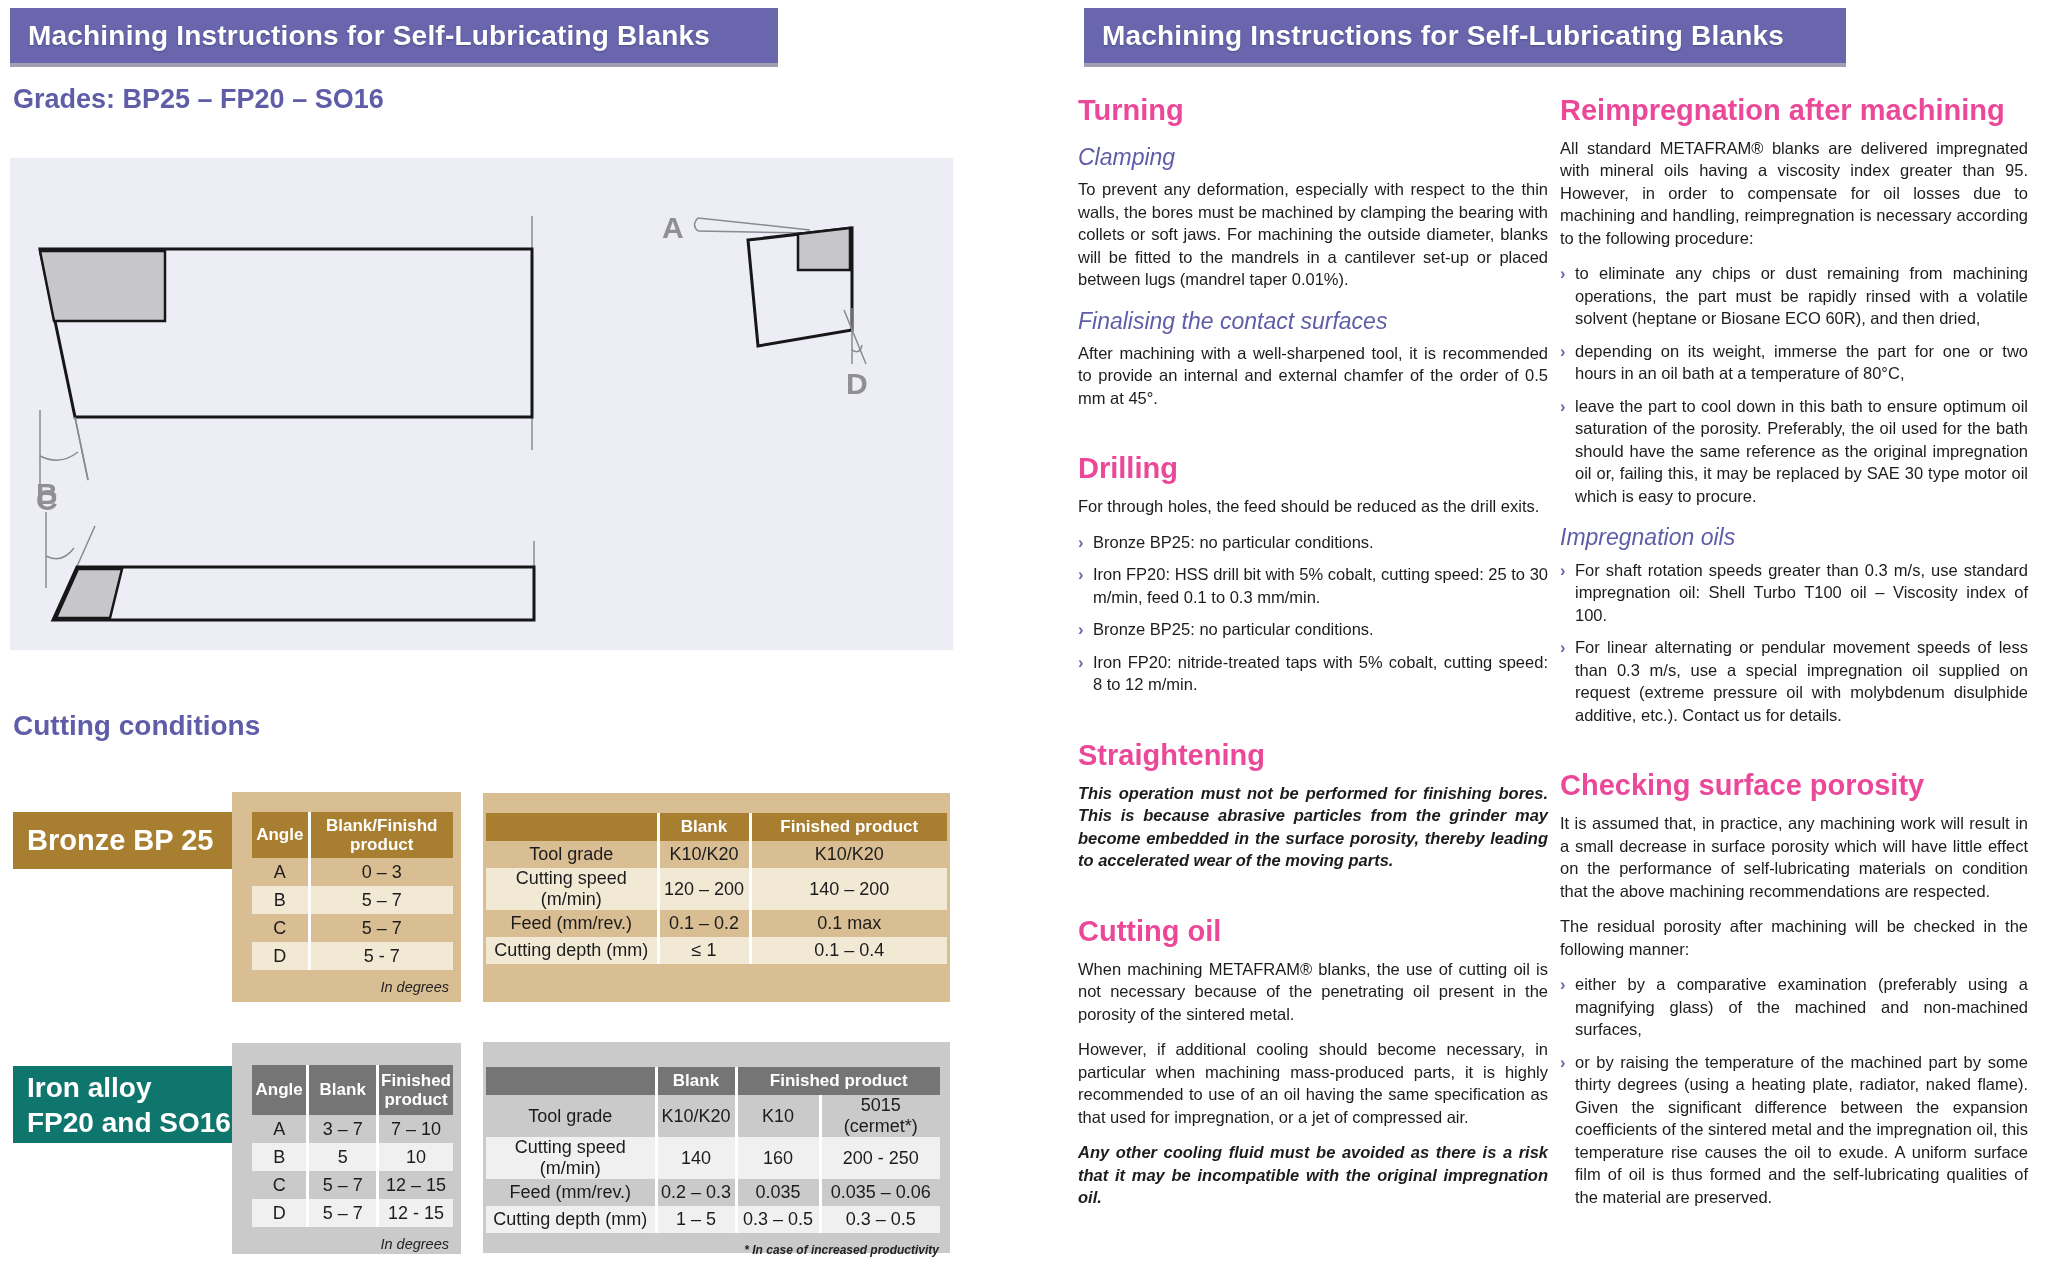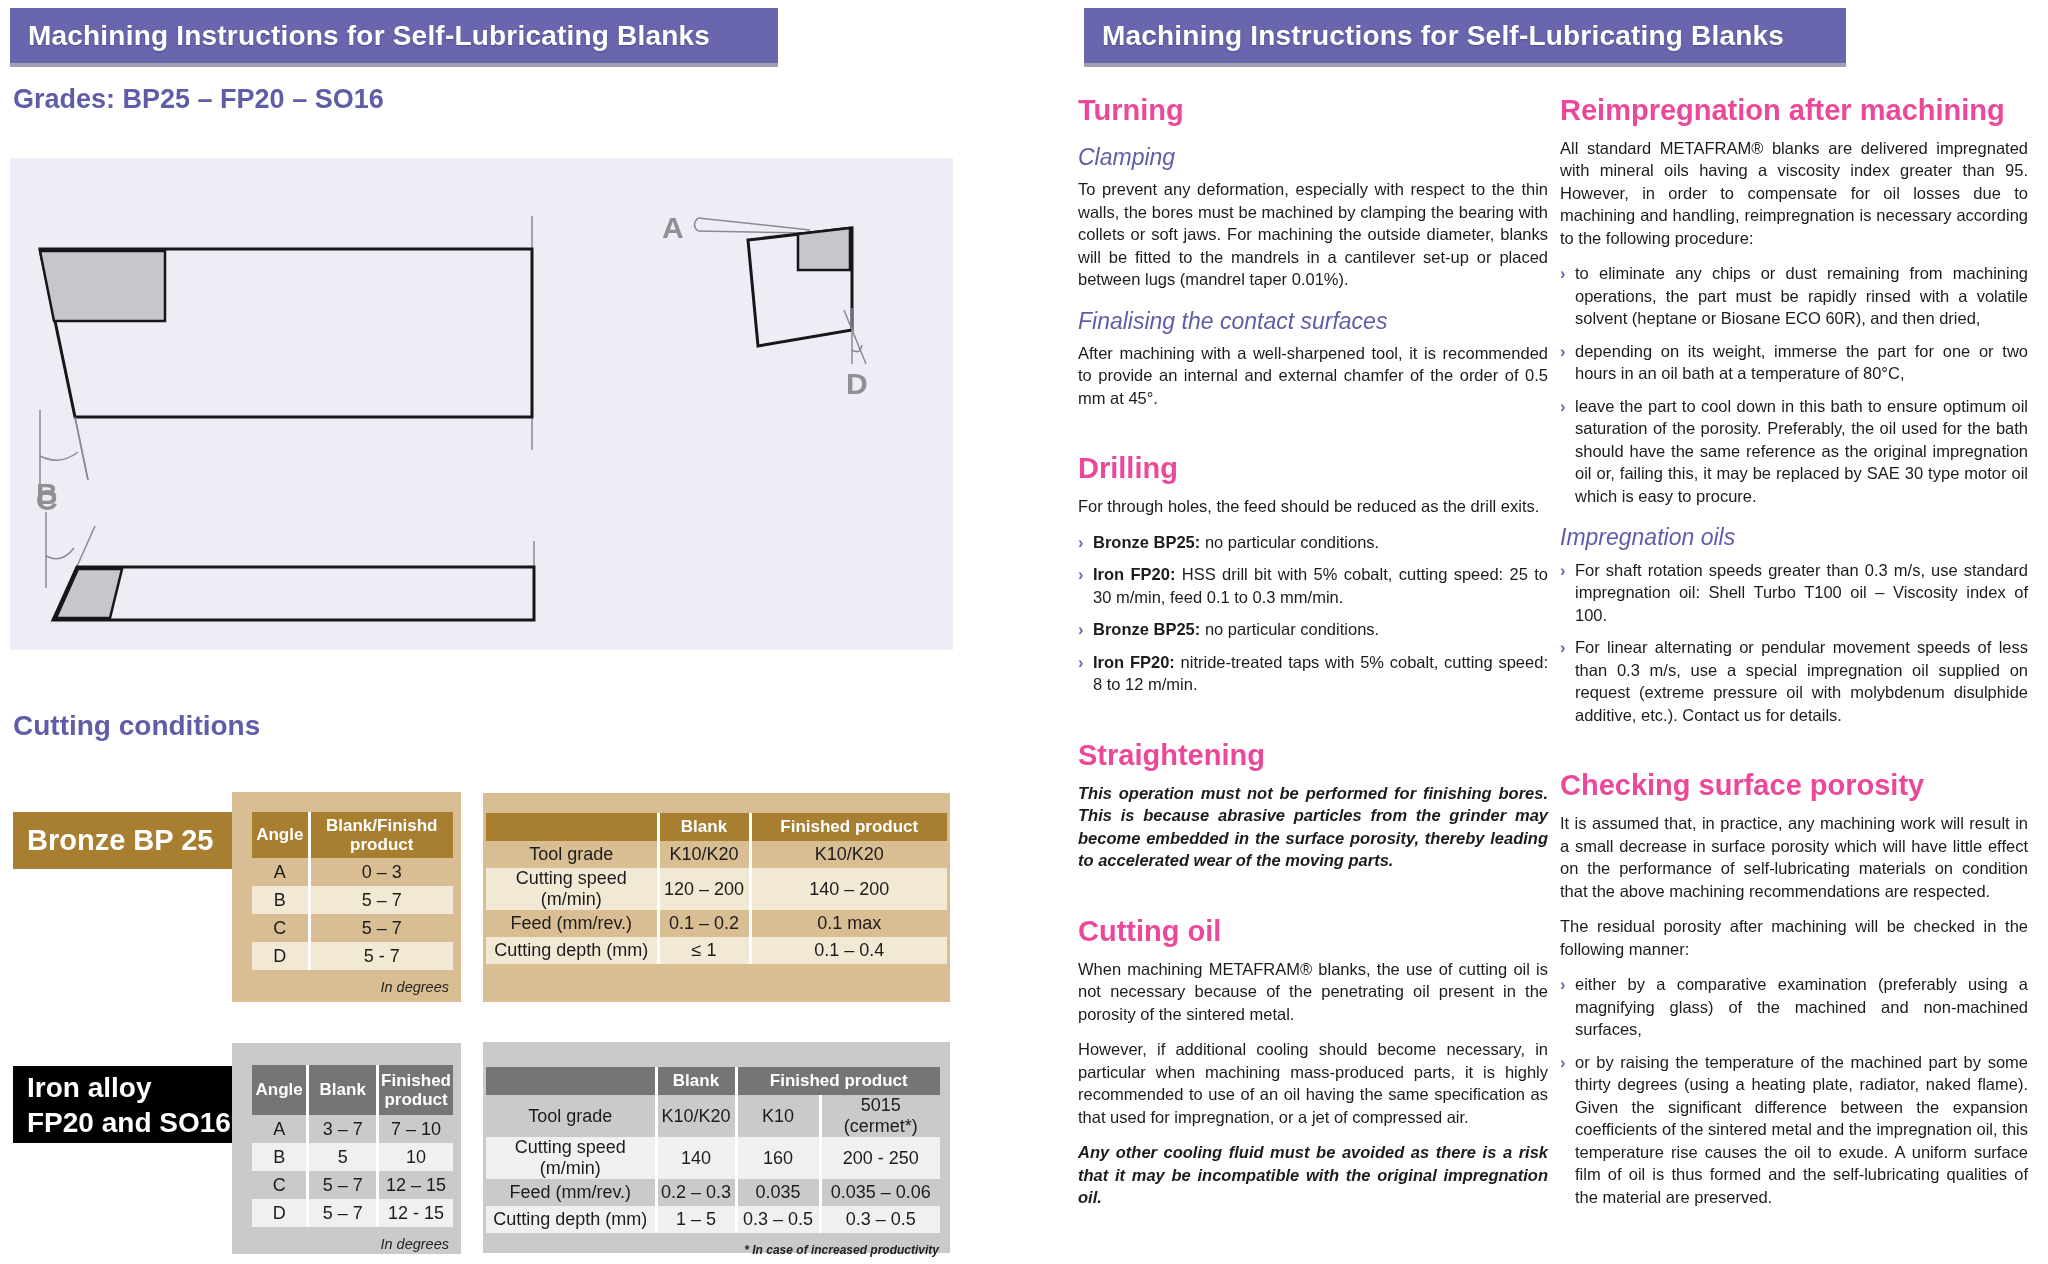--- a/index.html
+++ b/index.html
@@ -22,21 +22,21 @@
   
   #diagram-panel{position:absolute;left:10px;top:158px;width:943px;height:492px;background:#EDEDF6;}
   #diagram-panel svg{position:absolute;left:0;top:0;}
   #diagram-caption{position:absolute;left:697px;top:302px;width:246px;
                    font-size:16px;line-height:21px;text-align:justify;color:#1b1b1f;}
 
   
   .grade-label{position:absolute;color:#fff;font-weight:bold;}
   #bronze-label{left:13px;top:812px;width:219px;height:57px;background:#A87E30;
                 font-size:29px;line-height:57px;padding-left:14px;}
-  #iron-label{left:13px;top:1066px;width:220px;height:77px;background:#000000;
+  #iron-label{left:13px;top:1066px;width:220px;height:77px;background:#0f766e;
               font-size:28px;line-height:35px;padding:4px 0 0 14px;}
 
   
   .panel{position:absolute;}
   .tan{background:#D9BE94;}
   .gray{background:#CACACA;}
   #bronze-angle-panel{left:232px;top:792px;width:229px;height:210px;padding:20px 8px 0 20px;}
   #bronze-cond-panel {left:483px;top:793px;width:467px;height:209px;padding:20px 3px 0 3px;}
   #iron-angle-panel  {left:232px;top:1043px;width:229px;height:211px;padding:22px 8px 0 20px;}
   #iron-cond-panel   {left:483px;top:1042px;width:467px;height:211px;padding:25px 3px 0 3px;}
@@ -61,21 +61,21 @@
   #col-1{left:1078px;width:470px;}
   #col-2{left:1560px;width:468px;}
   .col h2{color:#ec4899;font-size:29px;margin:44px 0 10px;line-height:1.1;}
   .col h2.first{margin-top:0;}
   .col h3{color:#5F5CA8;font-size:23px;font-style:italic;font-weight:normal;margin:18px 0 8px;line-height:1.1;}
   .col p{margin:0 0 13px;text-align:justify;}
   .warn{font-weight:bold;font-style:italic;}
   .bullet{display:flex;margin:0 0 10px;}
   .chev{flex:none;width:15px;color:#6966AE;font-weight:bold;}
   .btext{flex:1;text-align:justify;}
-  .lead{font-weight:bold;}
+  .lead{font-weight:normal;}
 </style>
 </head>
 <body>
 
 <div class="sheet">
 
   <div class="banner" id="banner-left">Machining Instructions for Self-Lubricating Blanks</div>
 
   <h2 class="h-purple" id="grades-heading">Grades: BP25 – FP20 – SO16</h2>
 

